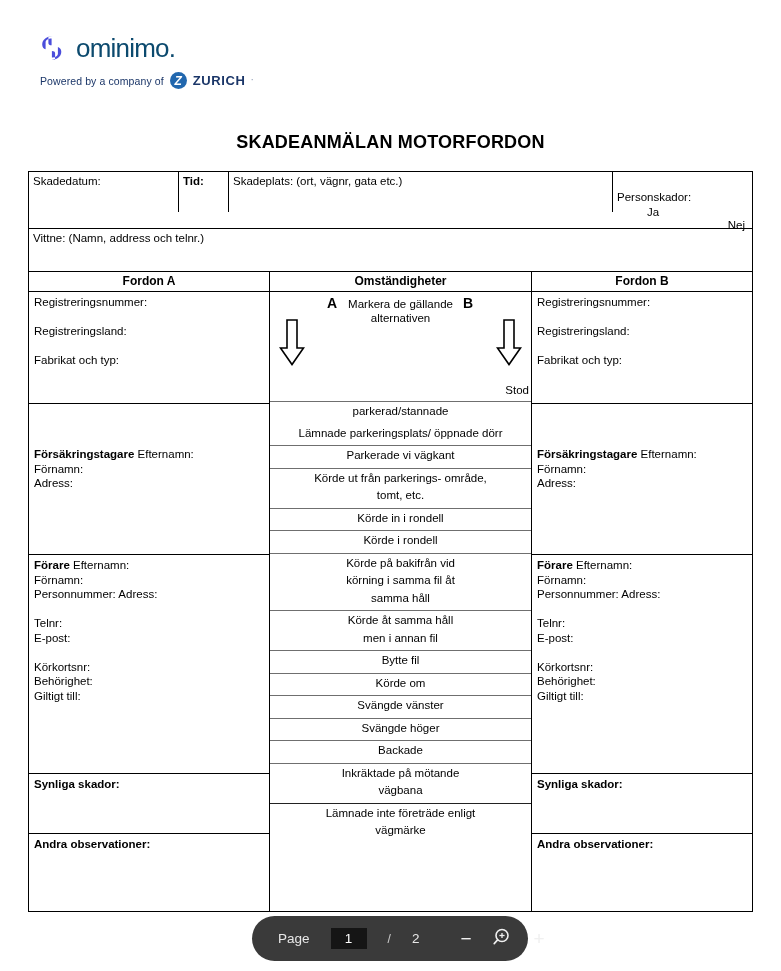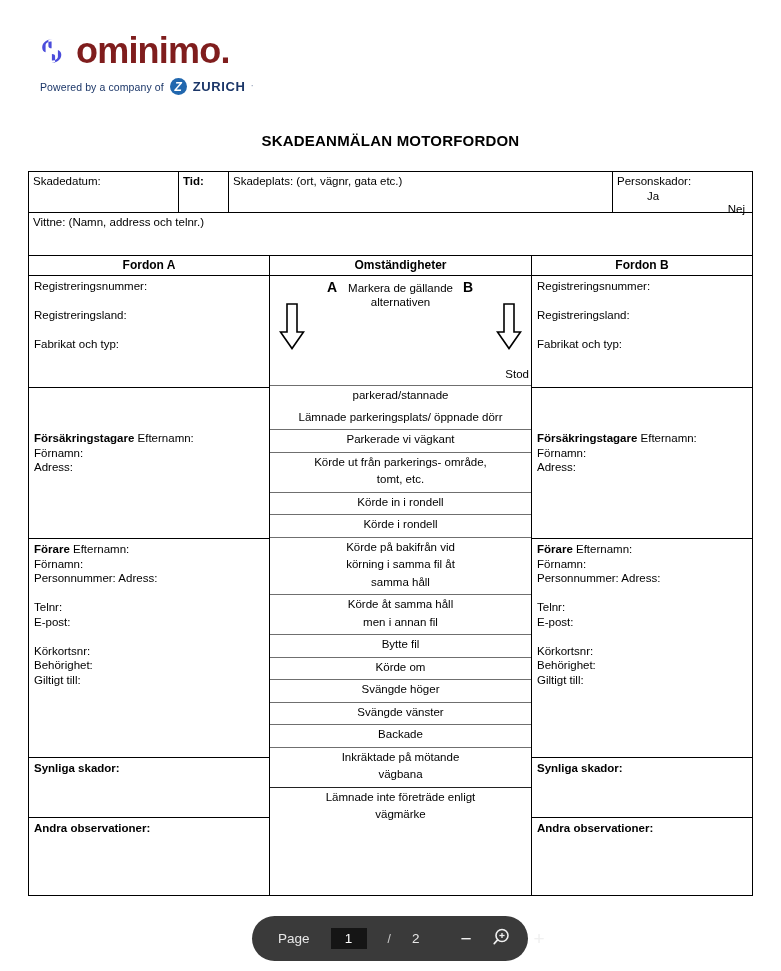--- a/index.html
+++ b/index.html
@@ -27,24 +27,24 @@
     align-items: center;
     gap: 8px;
   }
   .logo-mark {
     width: 30px;
     height: 30px;
     position: relative;
     flex: 0 0 auto;
   }
   .logo-word {
-    font-size: 36px;
-    font-weight: bold;
+    font-size: 26px;
+    font-weight: normal;
     letter-spacing: -0.8px;
-    color: #7f1d1d;
+    color: #0c4a6e;
     line-height: 1;
   }
   .powered-row {
     display: flex;
     align-items: center;
     gap: 6px;
     margin-top: 9px;
     margin-left: 2px;
   }
   .powered-text {
@@ -78,42 +78,42 @@
     color: #1b3668;
   }
 
   
   .doc-title {
     position: absolute;
     left: 0;
     right: 0;
     top: 132px;
     text-align: center;
-    font-size: 15px;
+    font-size: 18px;
     font-weight: bold;
     letter-spacing: 0.2px;
   }
 
   
   .form {
     position: absolute;
     left: 28px;
     top: 171px;
     width: 725px;
     border: 1.6px solid #000;
     box-sizing: border-box;
     font-size: 11.5px;
   }
 
   
   .meta-row { border-bottom: 1.1px solid #000; display: flex; }
   .c-skadedatum { width: 150px; border-right: 1.1px solid #000; padding: 3px 4px 0 4px; height: 40px; box-sizing: border-box; }
   .c-tid { width: 50px; border-right: 1.1px solid #000; padding: 3px 4px 0 4px; height: 40px; box-sizing: border-box; font-weight: bold; }
   .c-skadeplats { flex: 1; border-right: 1.1px solid #000; padding: 3px 4px 0 4px; height: 40px; box-sizing: border-box; }
-  .c-personskador { width: 139px; padding: 3px 4px 0 4px; height: 40px; box-sizing: border-box; position: relative; }
+  .c-personskador { width: 139px; padding: 3px 4px 0 4px; height: 40px; box-sizing: border-box; position: relative; margin-top: 16px; }
   .ps-ja { position: absolute; left: 34px; top: 18px; }
   .ps-nej { position: absolute; right: 7px; top: 31px; }
 
   
   .vittne-row { border-bottom: 1.6px solid #000; padding: 3px 4px; height: 43px; box-sizing: border-box; }
 
   
   .head-row { display: flex; border-bottom: 1.1px solid #000; }
   .head-cell {
     text-align: center;
@@ -345,22 +345,22 @@
 tomt, etc.</span></div>
           <div class="opt">Körde in i rondell</div>
           <div class="opt">Körde i rondell</div>
           <div class="opt"><span style="white-space:pre-line">Körde på bakifrån vid
 körning i samma fil  åt
 samma håll</span></div>
           <div class="opt"><span style="white-space:pre-line">Körde åt samma håll
 men i annan fil</span></div>
           <div class="opt">Bytte fil</div>
           <div class="opt">Körde om</div>
+          <div class="opt">Svängde vänster</div>
           <div class="opt">Svängde höger</div>
-          <div class="opt">Svängde vänster</div>
           <div class="opt">Backade</div>
           <div class="opt"><span style="white-space:pre-line">Inkräktade på mötande
 vägbana</span></div>
           <div class="opt nodiv last"><span style="white-space:pre-line">Lämnade inte företräde enligt
 vägmärke</span></div>
         </div>
       </div>
     </div>
 
     <div class="side-col right">

